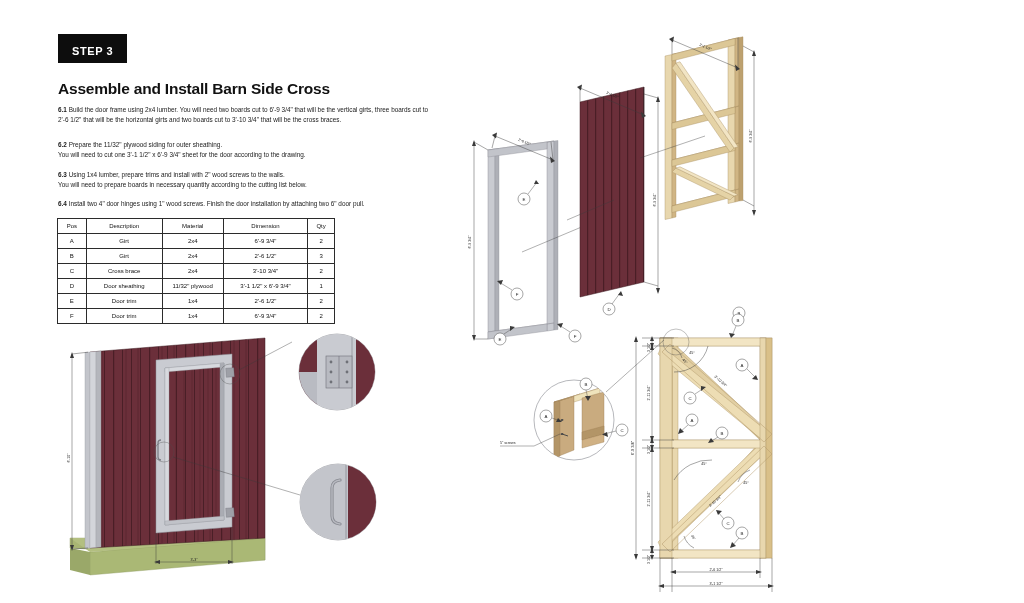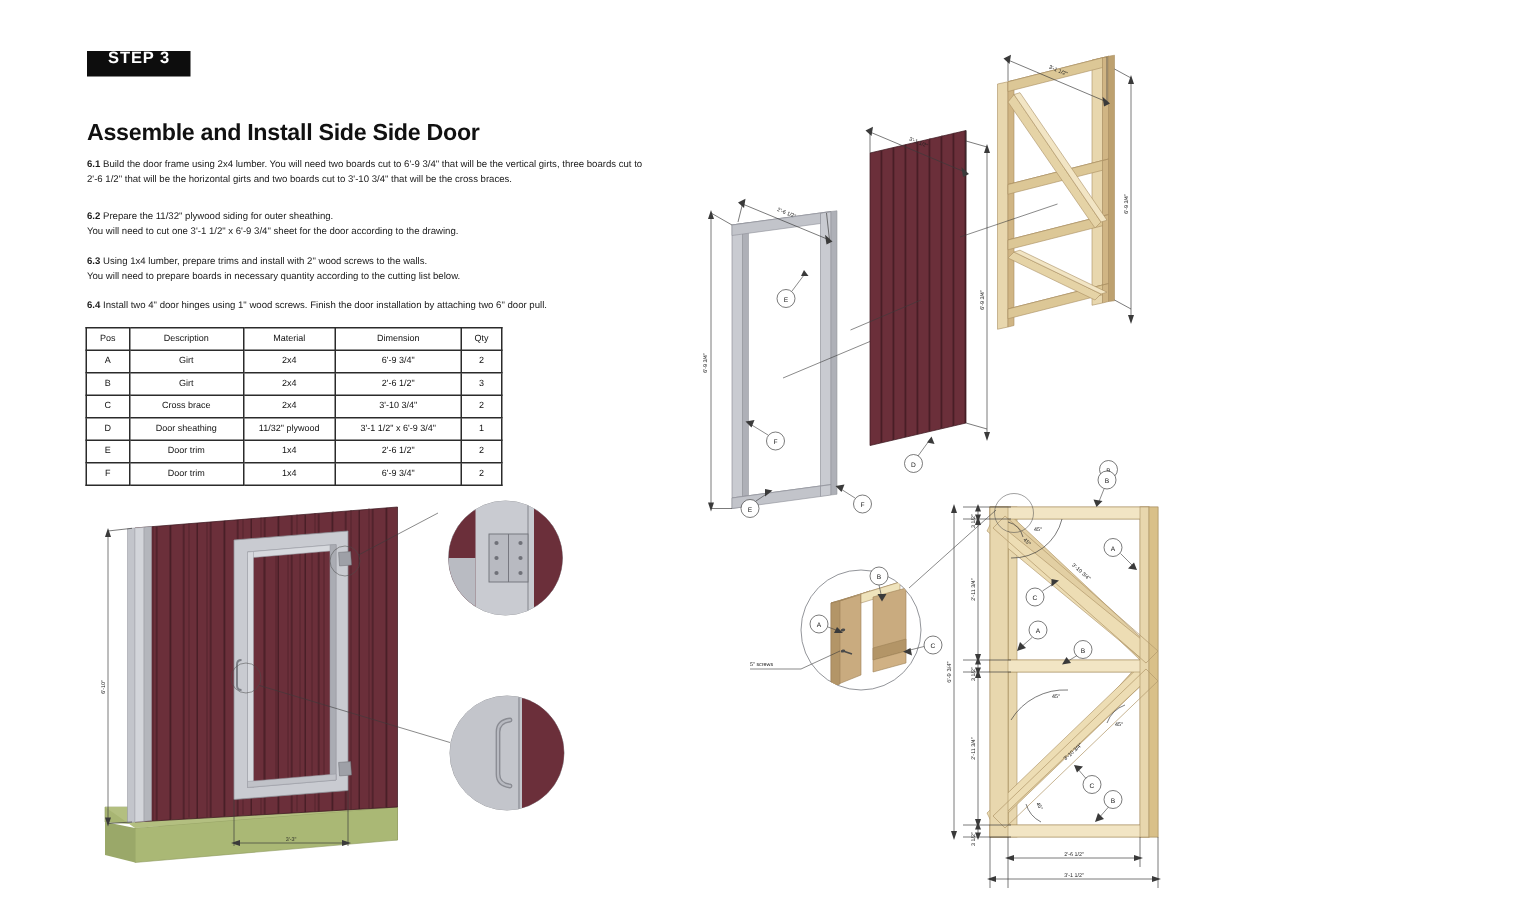--- a/index.html
+++ b/index.html
@@ -8,21 +8,21 @@
     font-family:"Liberation Sans", sans-serif;
     color:#111;overflow:hidden;position:relative;
   }
   .page{position:relative;width:1024px;height:603px;}
 
   
   .step-badge{
     position:absolute;left:58px;top:34px;
     background:#0d0d0d;color:#fff;
     font-size:11px;font-weight:bold;letter-spacing:.6px;
-    padding:0 14px 6px 14px;line-height:1;
+    padding:12px 14px 6px 14px;line-height:1;
   }
 
   
   .title{
     position:absolute;left:58px;top:80px;
     font-size:15.5px;font-weight:bold;letter-spacing:-.2px;color:#111;
   }
 
   
   .instr{
@@ -64,21 +64,21 @@
   .thin{stroke:#4a4a4a;stroke-width:.35;fill:none;}
   .balloon{fill:#fff;stroke:#3a3a3a;stroke-width:.45;}
 </style>
 </head>
 <body>
 
 <div class="page">
 
   <div class="step-badge">STEP 3</div>
 
-  <div class="title">Assemble and Install Side Side Door</div>
+  <div class="title">Assemble and Install Barn Side Cross</div>
 
   <div class="instr" id="p61">
     <b>6.1</b><span> Build the door frame using 2x4 lumber. You will need two boards cut to 6'-9 3/4" that will be the vertical girts, three boards cut to 2'-6 1/2" that will be the horizontal girts and two boards cut to 3'-10 3/4" that will be the cross braces.</span>
   </div>
   <div class="instr" id="p62">
     <b>6.2</b><span> Prepare the 11/32" plywood siding for outer sheathing.<br>You will need to cut one 3'-1 1/2" x 6'-9 3/4" sheet for the door according to the drawing.</span>
   </div>
   <div class="instr" id="p63">
     <b>6.3</b><span> Using 1x4 lumber, prepare trims and install with 2" wood screws to the walls.<br>You will need to prepare boards in necessary quantity according to the cutting list below.</span>
   </div>

